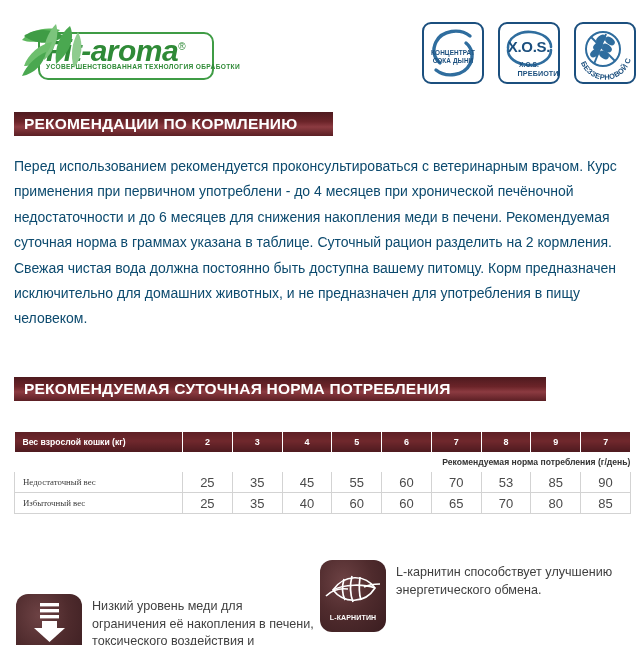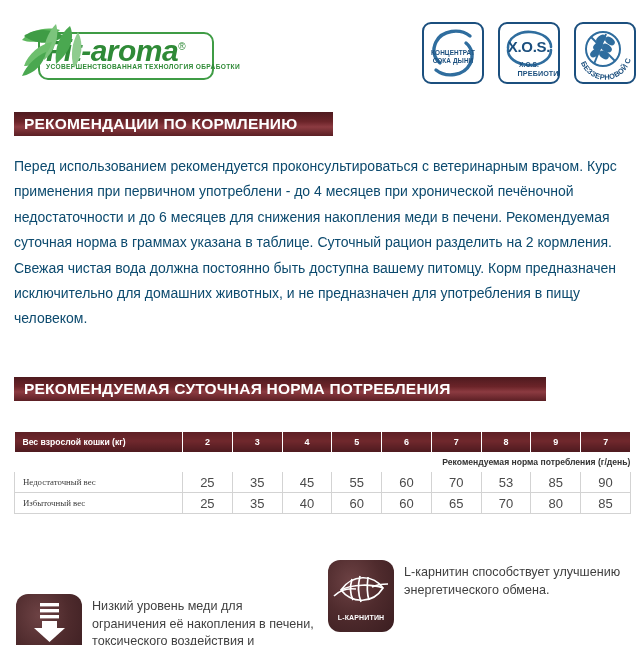--- a/index.html
+++ b/index.html
@@ -204,21 +204,21 @@
 
   
   .feat {
     position: absolute;
     top: 560px;
     display: flex;
     align-items: flex-start;
     gap: 10px;
   }
   #feat-0 { left: 16px; width: 300px; margin-top: 34px; }
-  #feat-1 { left: 328px; width: 300px; }
+  #feat-1 { left: 320px; width: 300px; }
   .feat-icon {
     width: 66px; height: 72px;
     flex: 0 0 66px;
     border-radius: 12px;
     background: radial-gradient(ellipse at 35% 30%, #6d4244 0%, #4f2b2d 48%, #3a1d20 100%);
     position: relative;
     overflow: hidden;
   }
   .feat-icon svg { position: absolute; left: 0; top: 0; }
   .feat-ic-l1, .feat-ic-l2 {

